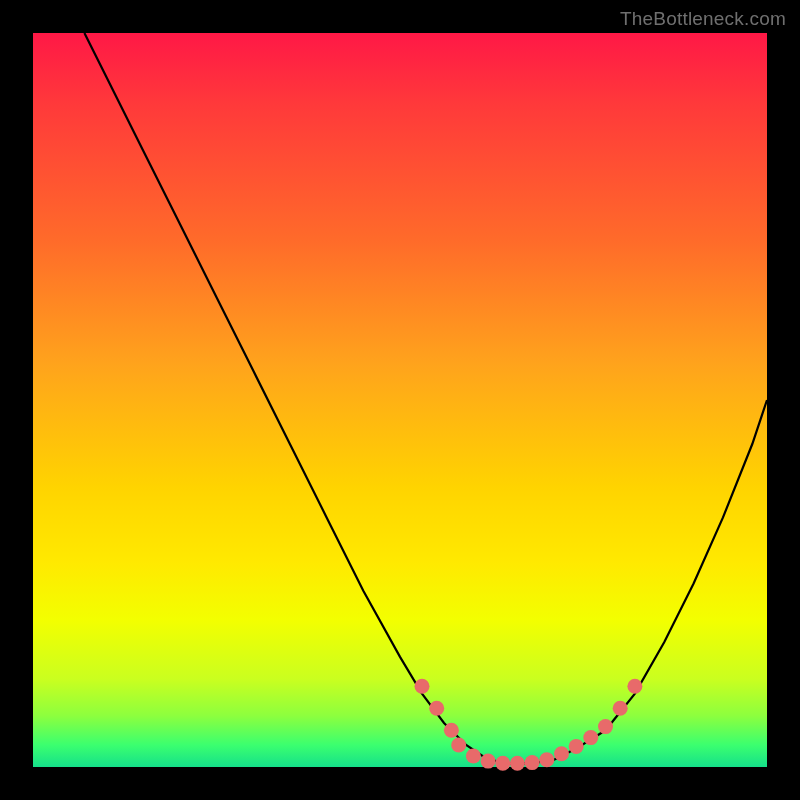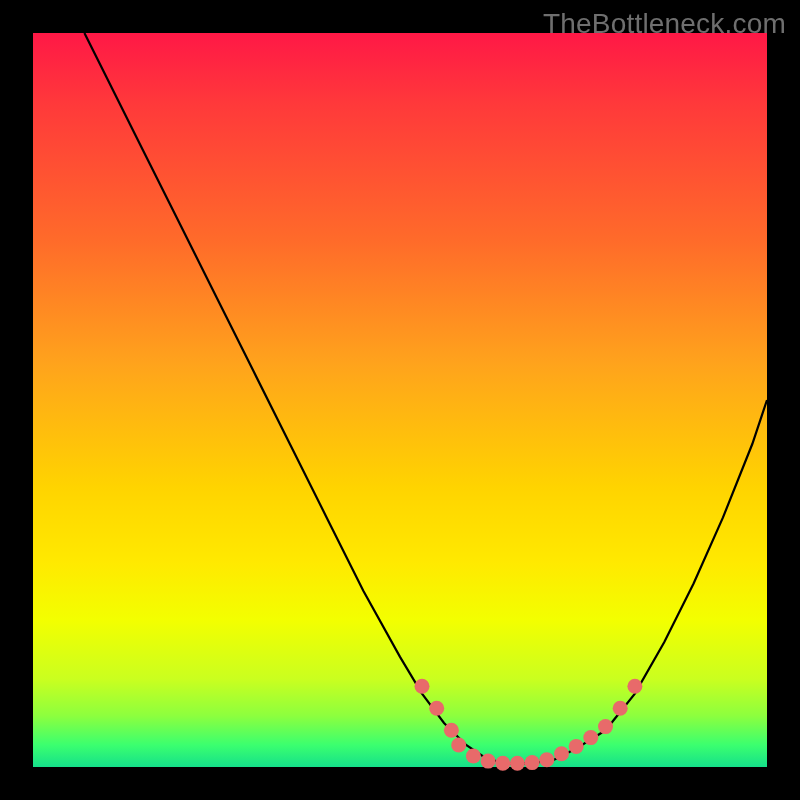--- a/index.html
+++ b/index.html
@@ -17,21 +17,21 @@
     left: 0;
     width: 800px;
     height: 800px;
     background: #000;
   }
   .watermark {
     position: absolute;
     top: 8px;
     right: 14px;
     color: #6f6f6f;
-    font-size: 28px;
+    font-size: 19px;
     letter-spacing: 0.2px;
     font-weight: 400;
   }
   .plot-area {
     position: absolute;
     left: 33px;
     top: 33px;
     width: 734px;
     height: 734px;
     

